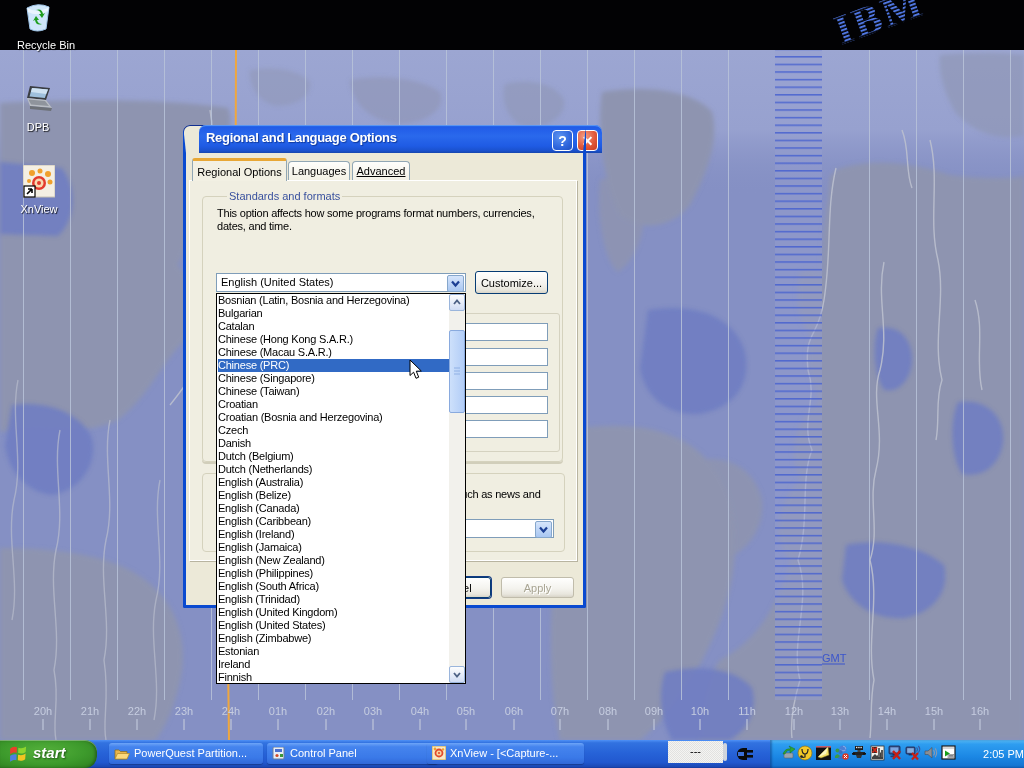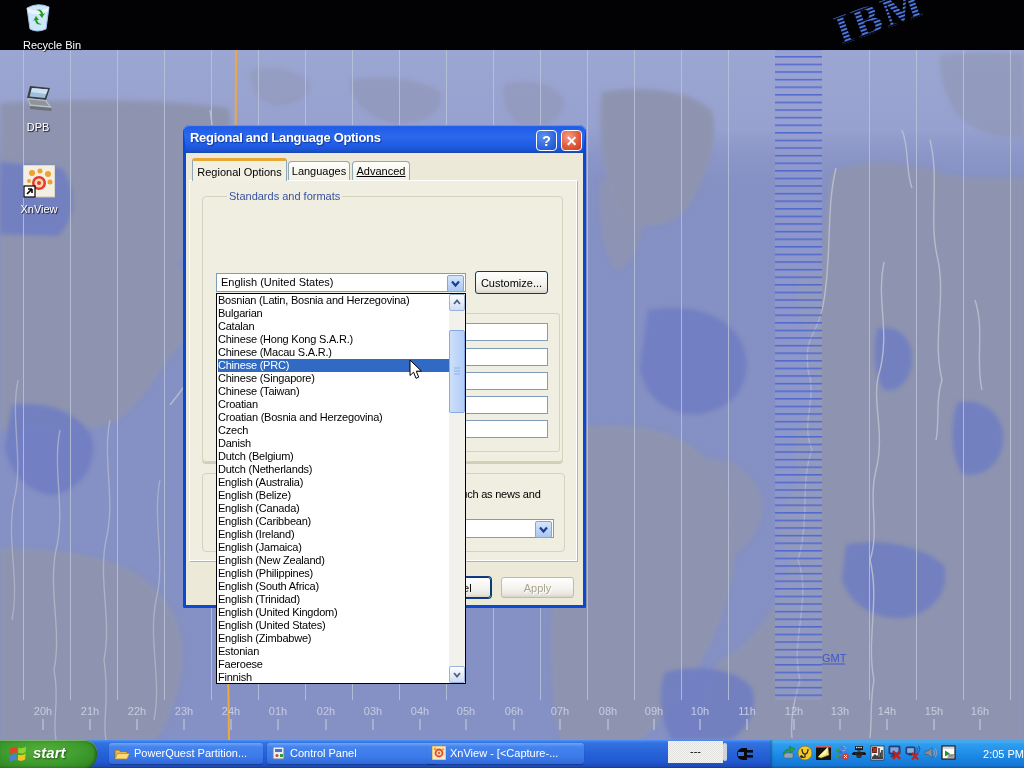--- a/index.html
+++ b/index.html
@@ -10,21 +10,21 @@
              text-shadow:1px 1px 1px rgba(0,0,0,.85);}
   
   #dlg{position:absolute;left:183px;top:125px;width:403px;height:483px;
        border-radius:7px 7px 2px 2px;
        background:#ece9d8;
        box-shadow:0 0 0 1px #0f2e91 inset;}
   #dlgborder{position:absolute;left:0;top:0;width:403px;height:483px;
        border-radius:7px 7px 2px 2px;
        border-left:3px solid #0a4ad0;border-right:3px solid #0a4ad0;border-bottom:3px solid #0a4ad0;
        border-top:28px solid transparent;box-sizing:border-box;pointer-events:none;}
-  #title{position:absolute;left:0;top:0;width:403px;height:28px;border-radius:7px 7px 0 0;
+  #title{position:absolute;left:16px;top:0;width:403px;height:28px;border-radius:7px 7px 0 0;
        background:linear-gradient(180deg,#2d72ee 0%,#215ce8 8%,#2a69ec 40%,#1f5be4 75%,#1a51cd 92%,#1746ad 100%);
        box-shadow:0 1px 0 #5a95f2 inset;}
   #title .txt{position:absolute;left:7px;top:5px;color:#fff;font-weight:bold;font-size:13px;
        letter-spacing:-0.3px;text-shadow:1px 1px 1px #10399c;}
   .tbtn{position:absolute;top:5px;width:21px;height:21px;border-radius:4px;border:1px solid #fff;
         box-sizing:border-box;}
   #helpb{left:353px;background:radial-gradient(circle at 35% 30%,#5c93f0 0%,#2f66dd 60%,#1d4ec0 100%);}
   #closeb{left:378px;background:radial-gradient(circle at 35% 30%,#f2a088 0%,#e25a3c 55%,#c93a20 100%);}
   .tbtn span{position:absolute;left:0;top:1px;width:100%;text-align:center;color:#fff;
        font-weight:bold;font-size:14px;line-height:18px;}
@@ -217,21 +217,21 @@
   </svg>
 
   <svg class="abs" style="left:23px;top:2px" width="30" height="30" viewBox="0 0 30 30">
     <path d="M4,6 Q15,0 26,5 L23,27 Q14,31 7,27 Z" fill="#cfe6fa" stroke="#9ec4e8" stroke-width="1"></path>
     <path d="M4,6 Q15,12 26,5 L25,9 Q15,15 5,10 Z" fill="#eaf4fd"></path>
     <g fill="#1f9e1f">
         <path d="M13,8 q6,-2 7,4 l2,-1 l-3,5 l-3,-4 l2,0 q-1,-4 -5,-4 z"></path>
     <path d="M19,22 q-6,2 -7,-4 l-2,1 l3,-5 l3,4 l-2,0 q1,4 5,4 z"></path>
       </g>
   </svg>
-  <div class="iconlabel" style="left:14px;top:39px;width:76px">Recycle Bin</div>
+  <div class="iconlabel" style="left:8px;top:39px;width:76px">Recycle Bin</div>
 
   <svg class="abs" style="left:22px;top:84px" width="34" height="32" viewBox="0 0 34 32">
     <path d="M8,2 L28,4 L24,16 L5,14 Z" fill="#3a3d42"></path>
     <path d="M10,4 L26,5.5 L22.8,14 L7.5,12.6 Z" fill="#9fc0dd"></path>
     <path d="M10,4 L26,5.5 L24,10 L9,8 Z" fill="#cfe2f2"></path>
     <path d="M5,14 L24,16 L30,24 L8,22 Z" fill="#b9bdc4"></path>
     <path d="M6.5,15.5 L23,17 L27,22 L9,20.5 Z" fill="#8f949c"></path>
     <path d="M8,22 L30,24 L29,27 L8,25 Z" fill="#6d7178"></path>
   </svg>
   <div class="iconlabel" style="left:0px;top:121px;width:76px">DPB</div>
@@ -267,20 +267,21 @@
 
     <div class="tab" style="left:9px;top:33px;width:95px;height:23px;line-height:22px;z-index:3;
          border-top:3px solid #e8a735;border-radius:3px 3px 0 0;background:#f2f0e3;">Regional Options</div>
     <div class="tab" style="left:105px;top:36px;width:62px;height:20px;line-height:19px;">Languages</div>
     <div class="tab" style="left:169px;top:36px;width:58px;height:20px;line-height:19px;text-decoration:underline;">Advanced</div>
     <div id="panel"></div>
 
     <div class="group" style="left:19px;top:71px;width:361px;height:266px;box-shadow:0 2px 0 rgba(170,166,140,.45);">
       <span class="cap">Standards and formats</span>
     </div>
+    <div class="txt11" style="left:34px;top:82px;width:350px;">This option affects how some programs format numbers, currencies,<br>dates, and time.</div>
 
     <div class="field" style="left:33px;top:148px;width:250px;height:19px;font-size:11px;line-height:17px;padding-left:4px;">English (United States)
       <span style="position:absolute;right:1px;top:1px;width:15px;height:15px;background:linear-gradient(180deg,#d6e5fb,#a9c7f2);border:1px solid #86a7cc;border-radius:2px;">
         <svg width="15" height="15" viewBox="0 0 15 15">
             <path d="M4,5.5 L7.5,9.5 L11,5.5" stroke="#1c3f94" stroke-width="2.2" fill="none"></path>
           </svg>
       </span>
     </div>
     <div class="btn" style="left:292px;top:146px;width:73px;height:23px;line-height:22px;">Customize...</div>
 
@@ -332,21 +333,21 @@
       <div class="li" style="top:234px">English (Ireland)</div>
       <div class="li" style="top:247px">English (Jamaica)</div>
       <div class="li" style="top:260px">English (New Zealand)</div>
       <div class="li" style="top:273px">English (Philippines)</div>
       <div class="li" style="top:286px">English (South Africa)</div>
       <div class="li" style="top:299px">English (Trinidad)</div>
       <div class="li" style="top:312px">English (United Kingdom)</div>
       <div class="li" style="top:325px">English (United States)</div>
       <div class="li" style="top:338px">English (Zimbabwe)</div>
       <div class="li" style="top:351px">Estonian</div>
-      <div class="li" style="top:364px">Faeroese</div>
+      <div class="li" style="top:364px">Ireland</div>
       <div class="li" style="top:377px">Finnish</div>
       <div style="position:absolute;right:0px;top:0px;width:16px;height:389px;background:#f2f1ec;">
         <div style="position:absolute;left:0;top:0;width:16px;height:17px;background:linear-gradient(180deg,#fdfdfd,#d0dcf4);border:1px solid #9ab5dc;border-radius:2px;box-sizing:border-box;"><svg width="14" height="15" viewBox="0 0 14 15">
             <path d="M4,9 L7,5.5 L10,9" stroke="#4d6185" stroke-width="1.8" fill="none"></path>
           </svg></div>
         <div style="position:absolute;left:0;top:372px;width:16px;height:17px;background:linear-gradient(180deg,#fdfdfd,#d0dcf4);border:1px solid #9ab5dc;border-radius:2px;box-sizing:border-box;"><svg width="14" height="15" viewBox="0 0 14 15">
             <path d="M4,6 L7,9.5 L10,6" stroke="#4d6185" stroke-width="1.8" fill="none"></path>
           </svg></div>
         <div style="position:absolute;left:0;top:36px;width:16px;height:83px;background:linear-gradient(90deg,#cde0fb,#b2cdf7);border:1px solid #89aade;border-radius:2px;box-sizing:border-box;"><svg width="14" height="81" viewBox="0 0 14 81">
             <g stroke="#8fb0e4" stroke-width="1">

